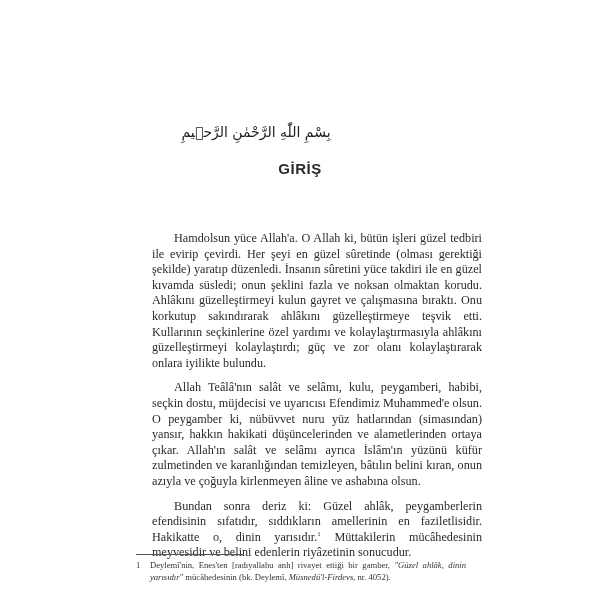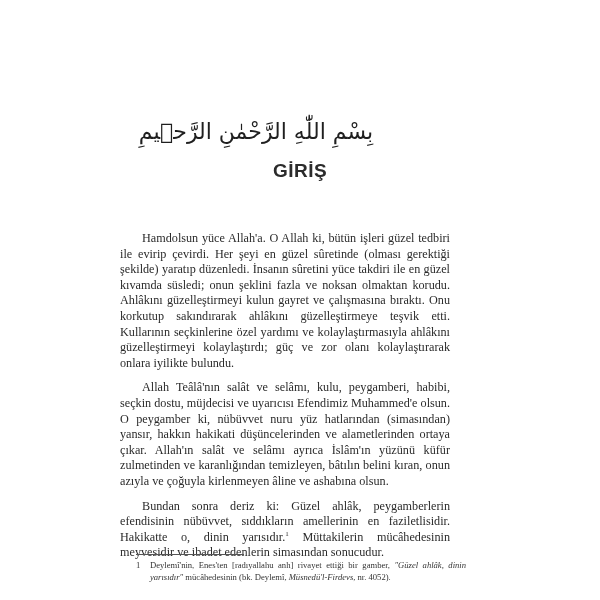--- a/index.html
+++ b/index.html
@@ -21,40 +21,40 @@
       width: 600px; height: 600px;
       background: #ffffff;
     }
     .basmala {
       position: absolute;
       top: 118px;
       left: 0;
       width: 512px;
       text-align: center;
       font-family: "DejaVu Sans", sans-serif;
-      font-size: 22px;
+      font-size: 14px;
       color: #1f1f1f;
       direction: rtl;
       line-height: 28px;
     }
     .chapter-title {
       position: absolute;
       top: 160px;
       left: 0;
       width: 600px;
       text-align: center;
       font-family: "Liberation Sans", "DejaVu Sans", sans-serif;
       font-weight: bold;
-      font-size: 19px;
+      font-size: 15px;
       letter-spacing: 0.5px;
       color: #2b2b2b;
     }
     .body-text {
       position: absolute;
-      left: 120px;
+      left: 152px;
       top: 231px;
       width: 330px;
     }
     .para {
       margin: 0;
       font-size: 12.2px;
       line-height: 15.6px;
       text-align: justify;
       text-indent: 22px;
       hyphens: manual;
@@ -102,21 +102,21 @@
 
 <div class="page">
 
   <div class="basmala">بِسْمِ اللّٰهِ الرَّحْمٰنِ الرَّح۪يمِ</div>
 
   <div class="chapter-title">GİRİŞ</div>
 
   <div class="body-text">
     <p class="para">Hamdolsun yüce Allah'a. O Allah ki, bütün işleri güzel tedbiri ile evirip çevirdi. Her şeyi en güzel sûretinde (olması gerektiği şekilde) yaratıp düzenledi. İnsanın sûretini yüce takdiri ile en güzel kıvamda süsledi; onun şeklini fazla ve noksan olmaktan korudu. Ahlâkını gü­zelleştirmeyi kulun gayret ve çalışmasına bıraktı. Onu korkutup sa­kındırarak ahlâkını güzelleştirmeye teşvik etti. Kullarının seçkinlerine özel yardımı ve kolaylaştırmasıyla ahlâkını güzelleştirmeyi kolaylaş­tırdı; güç ve zor olanı kolaylaştırarak onlara iyilikte bulundu.</p>
     <p class="para">Allah Teâlâ'nın salât ve selâmı, kulu, peygamberi, habibi, seçkin dostu, müjdecisi ve uyarıcısı Efendimiz Muhammed'e olsun. O pey­gamber ki, nübüvvet nuru yüz hatlarından (simasından) yansır, hak­kın hakikati düşüncelerinden ve alametlerinden ortaya çıkar. Allah'ın salât ve selâmı ayrıca İslâm'ın yüzünü küfür zulmetinden ve karanlı­ğından temizleyen, bâtılın belini kıran, onun azıyla ve çoğuyla kirlen­meyen âline ve ashabına olsun.</p>
-    <p class="para"><span>Bundan sonra deriz ki: Güzel ahlâk, peygamberlerin efendisinin nübüvvet, sıddıkların amellerinin en faziletlisidir. Hakikatte o, dinin ya­rısıdır.</span><sup class="fn-ref">1</sup><span> Müttakilerin mücâhedesinin meyvesidir ve ibadet edenlerin simasından sonucudur.</span></p>
+    <p class="para"><span>Bundan sonra deriz ki: Güzel ahlâk, peygamberlerin efendisinin sıfatıdır, sıddıkların amellerinin en faziletlisidir. Hakikatte o, dinin ya­rısıdır.</span><sup class="fn-ref">1</sup><span> Müttakilerin mücâhedesinin meyvesidir ve belini edenlerin riyâzetinin sonucudur.</span></p>
   </div>
 
   <div class="footnote-rule"></div>
 
   <div class="footnotes">
     <div class="footnote">
       <span class="fn-num">1</span>
       <span class="fn-text"><span>Deylemî'nin, Enes'ten [radıyallahu anh] rivayet ettiği bir gamber, </span><em>"Güzel ahlâk, dinin yarısıdır"</em><span> mücâhedesinin (bk. Deylemî, </span><em>Müsnedü'l-Firdevs</em><span>, nr. 4052).</span></span>
     </div>
   </div>

